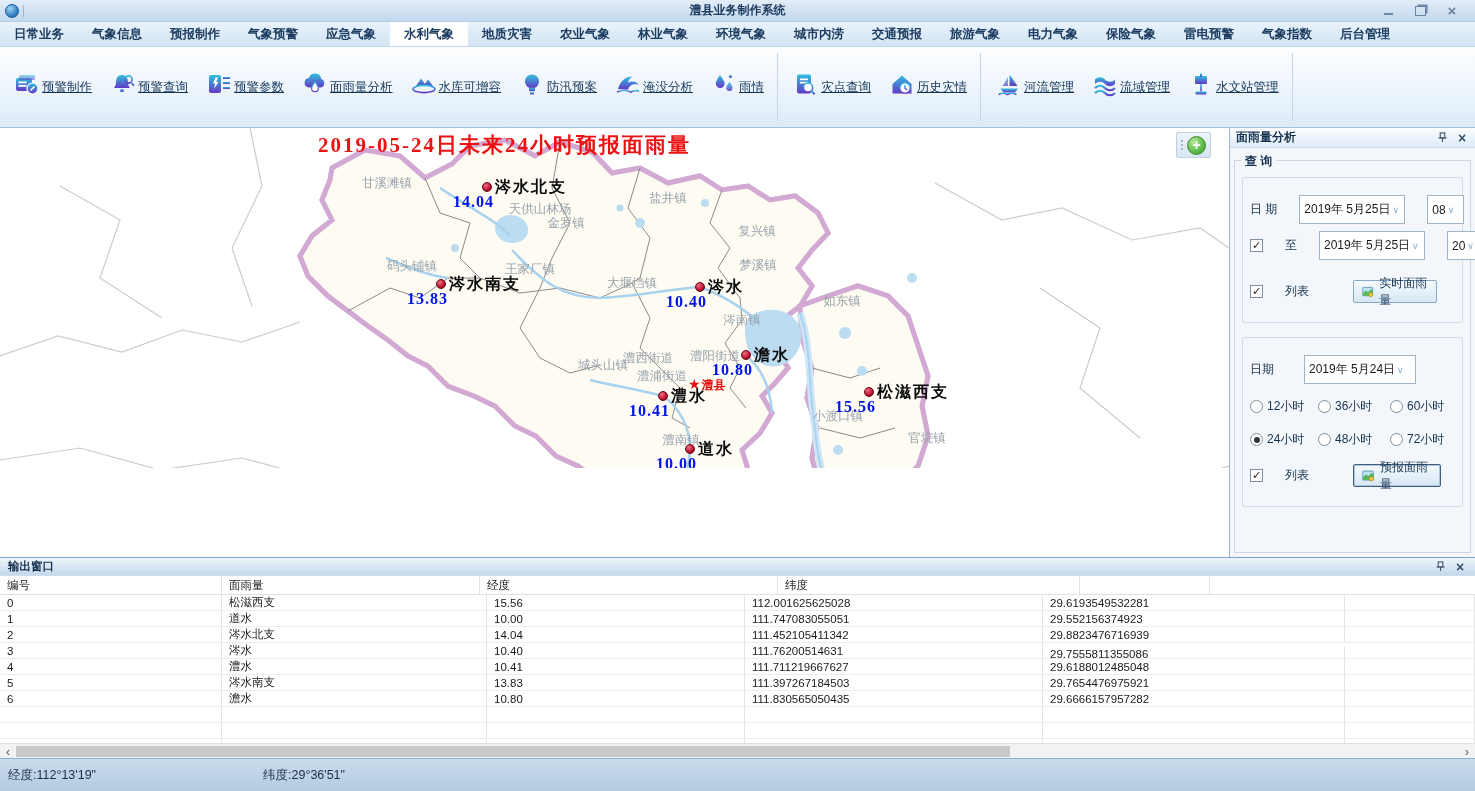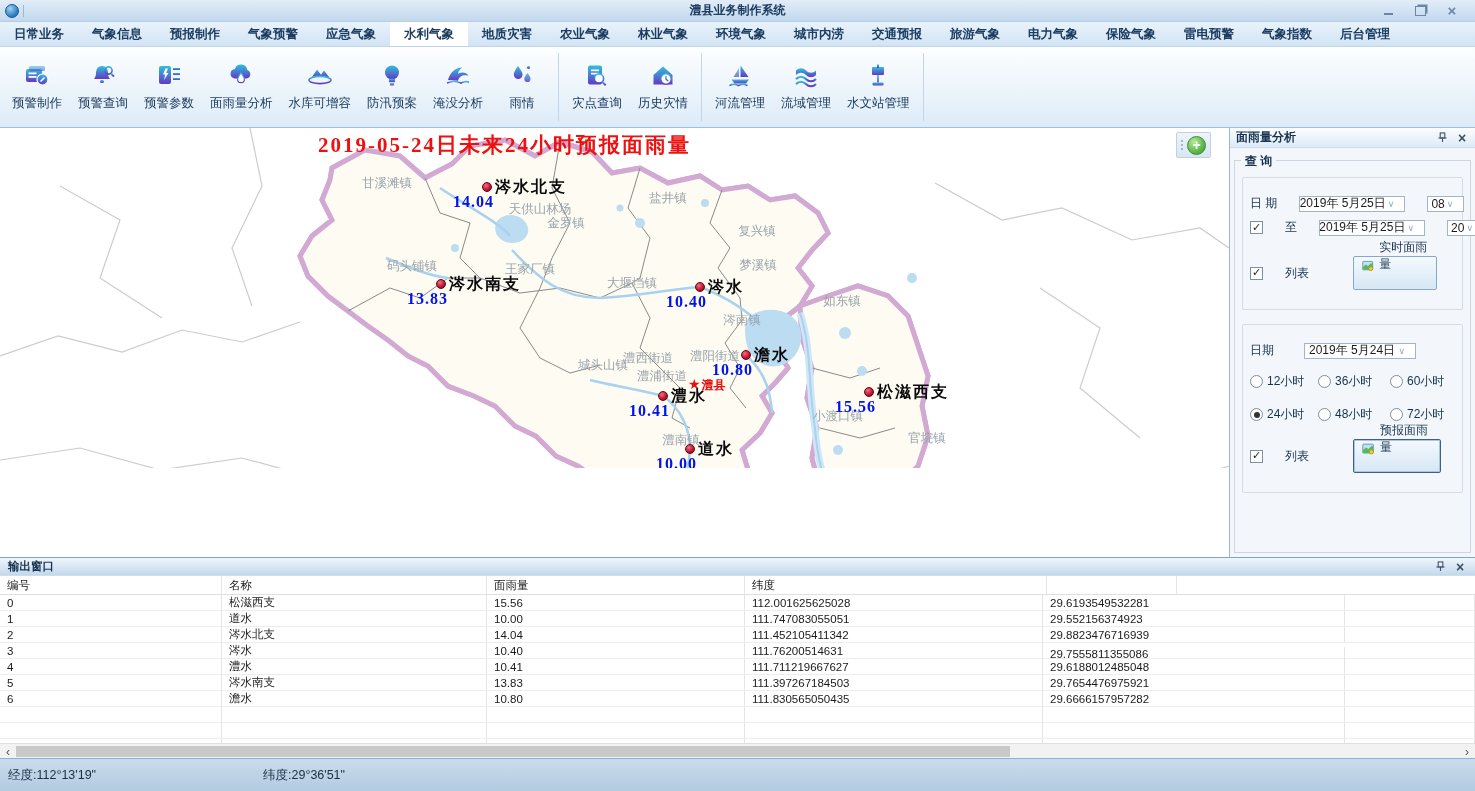--- a/index.html
+++ b/index.html
@@ -18,21 +18,21 @@
   .win-max::after { content:""; width:9px; height:8px; border:1.5px solid #6e86a2; box-shadow:2px -2px 0 -0.5px #6e86a2; }
   .win-close::after { content:"×"; font-size:15px; font-weight:bold; line-height:1; }
 
   
   .menubar { height:25px; background:linear-gradient(#e8f2fb,#d2e4f4); display:flex; align-items:stretch; border-bottom:1px solid #c2d6ea; }
   .mtab { padding:0 14px; display:flex; align-items:center; font-weight:bold; color:#1c3c60; font-size:12.5px; cursor:default; }
   .mtab.active { background:#fff; }
 
   
   .toolbar { height:81px; background:linear-gradient(180deg,#fdfeff,#ecf4fb 55%,#dcebf8); display:flex; align-items:center; padding-left:4px; border-bottom:1px solid #9fc0dd; }
-  .titem { display:flex; flex-direction:column; align-items:center; justify-content:center; padding:4px 8px; min-width:62px; cursor:default; }
+  .titem { display:flex; align-items:center; justify-content:center; padding:4px 8px; min-width:62px; cursor:default;text-decoration:underline; }
   .ticon { width:30px; height:28px; display:flex; align-items:center; justify-content:center; margin-bottom:5px; }
   .ticon svg { width:28px; height:26px; }
   .tlabel { font-size:12.5px; color:#15365b; white-space:nowrap; }
   .tsep { width:1px; height:68px; background:#c3d5e6; margin:0 5px; }
 
   
   .main { display:flex; height:430px; border-bottom:1px solid #7fa6ca; }
   .map-area { position:relative; width:1229px; height:340px; background:#fff; overflow:hidden;padding-left:15px; }
   .map-svg { position:absolute; left:0; top:0; }
   .map-title { position:absolute; left:50%; top:3px; transform:translateX(-50%); margin-left:-110px;
@@ -61,32 +61,32 @@
     border-bottom:1px solid #cddcea; font-weight:bold; font-size:12px; color:#16324e; }
   .hdr-sp { flex:1; }
   .hicon { width:14px; height:14px; display:flex; align-items:center; justify-content:center; color:#38506a; margin-left:6px; cursor:default; }
   .hicon svg { width:11px; height:11px; }
   .close-x::after { content:"×"; font-size:14px; font-weight:bold; }
   .gbox { position:relative; margin:12px 4px 4px; border:1px solid #cbd6e0; flex:1; padding:6px 4px; }
   .gb-title { position:absolute; top:-8px; left:6px; background:#f3f7fb; padding:0 4px; font-weight:bold; font-size:12px; color:#16324e; }
   .ibox { border:1px solid #d4dde5; border-radius:2px; margin:10px 3px 0; padding:10px 4px 12px; }
   .frow { display:flex; align-items:center; gap:22px; margin:7px 3px; }
   .lbl { white-space:nowrap; color:#16324e; }
-  .sel { display:flex; align-items:center; background:#fff; border:1px solid #a3b4c4; height:16px; padding:0 8px 0 4px; color:#1a1a1a;justify-content:flex-end; }
+  .sel { display:flex; align-items:center; background:#fff; border:1px solid #a3b4c4; height:29px; padding:0 14px 0 4px; color:#1a1a1a; }
   .sel-val { flex:1; white-space:nowrap; font-size:12px; }
   .chev { color:#85abd2; font-size:9px; padding:0 2px; }
   .w-date { width:106px; } .w-hr { width:37px; }
   .cb { width:13px; height:13px; border:1px solid #7e8f9f; background:#fff; display:inline-flex; align-items:center; justify-content:center; flex:none; }
   .cb.checked::after { content:"✓"; font-size:11px; font-weight:bold; color:#222; margin-top:-1px; }
   .radio { width:13px; height:13px; border:1px solid #7e8f9f; border-radius:50%; background:#fff; display:inline-flex; align-items:center; justify-content:center; flex:none; }
   .radio.checked::after { content:""; width:6px; height:6px; border-radius:50%; background:#333; }
   .ropt { display:flex; align-items:center; gap:4px; color:#16324e; white-space:nowrap; }
   .radio-grid { display:grid; grid-template-columns:68px 72px 72px; row-gap:16px; margin:14px 3px 6px; }
-  .btn { display:inline-flex; align-items:flex-end; gap:5px; background:linear-gradient(#f4f9fd,#d7e7f5);
-    border:1px solid #86a9cb; border-radius:2px; height:23px; padding:16px 8px; font-size:12px; color:#16324e; cursor:default; }
+  .btn { display:inline-flex; align-items:center; gap:5px; background:linear-gradient(#f4f9fd,#d7e7f5);
+    border:1px solid #86a9cb; border-radius:2px; height:23px; padding:0 8px; font-size:12px; color:#16324e; cursor:default; }
   .btn.focused { border-color:#44607e; box-shadow:inset 0 0 0 1px #a9c6e0; }
   .btn svg { width:15px; height:14px; }
   .spacer { flex:1; }
 
   
   .outpanel { height:200px; display:flex; flex-direction:column; background:#fff; }
   .out-header { height:18px; background:linear-gradient(#f0f6fb,#c3d8ec); border-bottom:1px solid #cfdeec;
     display:flex; align-items:center; padding:0 8px; font-weight:bold; font-size:11.5px; color:#16324e; }
   .trow { display:flex; height:16px; border-bottom:1px solid #ededed; align-items:center; }
   .thead-row { height:19px; border-bottom:1px solid #e0e0e0; font-size:11.5px; }
@@ -544,22 +544,22 @@
           <g stroke="#42536a" stroke-width="1.2" fill="#e8eef4">
             <rect x="3.5" y="1" width="5" height="5.5"></rect>
             <path d="M1.5 6.5h9M6 6.5V11" fill="none"></path>
           </g>
         </svg>
     </span>
     <span class="hicon close-x"></span>
   </div>
   <div class="trow thead-row" id="thead">
       <div class="tcell" style="width: 222px; font-weight: normal;">编号</div>
-      <div class="tcell" style="width: 265px; font-weight: normal;">名称</div>
       <div class="tcell" style="width: 258px; font-weight: normal;">面雨量</div>
+      <div class="tcell" style="width: 298px; font-weight: normal;">经度</div>
       <div class="tcell" style="width: 302px; font-weight: normal; font-family: Liberation Serif, serif;">纬度</div>
       <div class="tcell" style="width: 130px; font-weight: normal;"></div>
     </div>
   <div class="tbody" id="tbody">
       <div class="trow">
         <div class="tcell" style="width: 222px;">0</div>
         <div class="tcell" style="width: 265px;">松滋西支</div>
         <div class="tcell" style="width: 258px;">15.56</div>
         <div class="tcell" style="width: 298px;">112.001625625028</div>
         <div class="tcell" style="width: 302px;">29.6193549532281</div>

